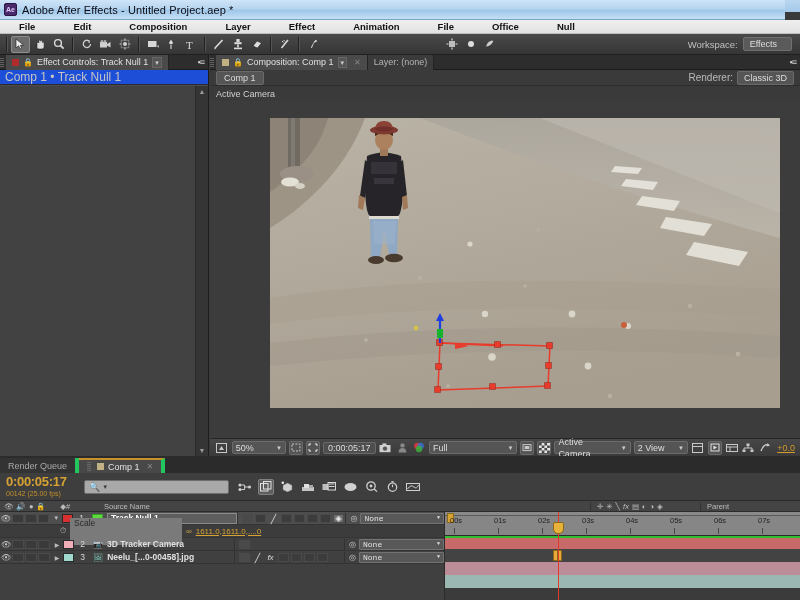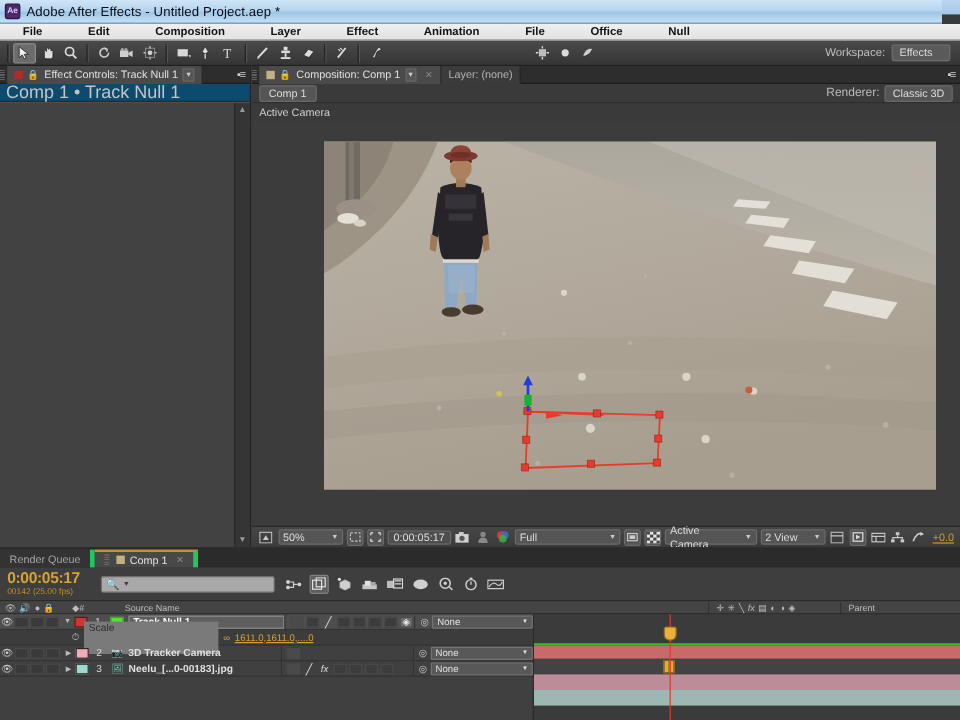--- a/index.html
+++ b/index.html
@@ -83,22 +83,22 @@
   .closeX{ font-size:8px; color:#888; margin-left:3px;}
   .menu-btn{ margin-left:auto; margin-right:4px; font-size:9px; color:#cfcfcf; letter-spacing:-1px;}
 
   
   .leftpanel{
     position:absolute; left:0; top:55px; width:209px; height:401px;
     background:#3f3f3f; border-right:1px solid #1e1e1e;
     display:flex; flex-direction:column;
   }
   .ec-breadcrumb{
-    height:15px; background:#0c4a6e; border-bottom:1px solid #2a2a2a;
-    font-size:15px; color:#c4c4c4; display:flex; align-items:center; padding-left:5px;
+    height:15px; background:#1d4ed8; border-bottom:1px solid #2a2a2a;
+    font-size:12px; color:#c4c4c4; display:flex; align-items:center; padding-left:5px;
   }
   .ec-body{ flex:1; background:#424242; position:relative; border-top:1px solid #4d4d4d;}
   .vscroll{
     position:absolute; right:0; top:0; width:13px; height:100%;
     background:#353535; border-left:1px solid #2a2a2a;
     display:flex; flex-direction:column; justify-content:space-between; align-items:center;
   }
   .vscroll .arw{ font-size:7px; color:#9a9a9a; padding:2px 0;}
 
   
@@ -197,21 +197,21 @@
     background:#5e5e5e; border:1px solid #8a8a8a; padding:0 3px; color:#fff;
     display:flex; align-items:center; height:11px; min-width:130px;
   }
   .greenchip{ width:11px; height:9px; background:#5cdc3c; border:1px solid #3aa228;}
   .switchcol{ width:110px; display:flex; align-items:center; gap:2px; padding-left:4px; border-left:1px solid #333; height:13px;}
   .sw{ width:11px; height:9px; border:1px solid #4a4a4a; background:#3c3c3c;}
   .parentcol{ width:100px; display:flex; align-items:center; gap:3px; padding-left:4px; border-left:1px solid #333;}
   .pick{ font-size:8px; color:#c8c8c8;}
   .psel{
     flex:1; background:#585858; border:1px solid #737373; height:11px;
-    display:flex; align-items:center; padding:0 3px; font-size:8px; color:#e0e0e0; border-radius:1px;
+    display:flex; align-items:center; padding:0 3px; font-size:8px; color:#e0e0e0; border-radius:1px;font-family:Liberation Mono, monospace;
   }
   .psel .dd{ margin-left:auto; font-size:5px;}
   .proprow{ height:13px; display:flex; align-items:center; background:#3c3c3c; border-bottom:1px solid #343434;}
   .proprow .stopw{ width:14px; text-align:center; font-size:8px; color:#c2c2c2; margin-left:56px;}
   .propname{ background:#7a7a7a; color:#2a2a2a; font-size:8.5px; padding:0 4px; height:27px; line-height:11px; min-width:112px;}
   .propval{ color:#d6a233; font-size:8px; text-decoration:underline; padding-left:4px;}
   .chain{ color:#c9a34a; font-size:8px; margin-left:4px;}
 
   
   .rows-right{ flex:1; position:relative; background:#3b3b3b;}
@@ -827,21 +827,21 @@
         <div class="row">
           <span class="eye">👁</span>
           <span class="cell"></span>
           <span class="cell"></span>
           <span class="cell"></span>
           <span class="tri">▶</span>
           <span class="lcolor" style="background:#9fd8cc"></span>
           <span class="lnum">3</span>
           <span class="lname">
             <span style="font-size:8px;color:#7fc9bb">🖼</span>
-            <span class="nm">Neelu_[...0-00183].jpg</span>
+            <span class="nm">Neelu_[...0-00458].jpg</span>
           </span>
           <span class="switchcol">
             <span class="sw" style="background:#4a4a4a"></span>
             <span class="sw" style="border:0;background:transparent;color:#ddd;font-size:9px;text-align:center">╱</span>
             <span class="sw" style="border:0;background:transparent;color:#ddd;font-size:8px;font-style:italic;text-align:center">fx</span>
             <span class="sw"></span>
             <span class="sw"></span>
             <span class="sw"></span>
             <span class="sw"></span>
           </span>
@@ -849,20 +849,42 @@
             <span class="pick">◎</span>
             <span class="psel">
               <span>None</span>
                 <span class="dd">▼</span>
             </span>
           </span>
         </div>
       </div>
 
       <div class="rows-right">
+        <div class="tl-ruler">
+          <div class="tl-workbar"></div>
+          <div class="wa-marker" style="left:2px"></div>
+
+          <div class="tlabel" style="left:5px">00s</div>
+          <div class="tlabel" style="left:49px">01s</div>
+          <div class="tlabel" style="left:93px">02s</div>
+          <div class="tlabel" style="left:137px">03s</div>
+          <div class="tlabel" style="left:181px">04s</div>
+          <div class="tlabel" style="left:225px">05s</div>
+          <div class="tlabel" style="left:269px">06s</div>
+          <div class="tlabel" style="left:313px">07s</div>
+
+          <div class="tick" style="left:9px"></div>
+          <div class="tick" style="left:53px"></div>
+          <div class="tick" style="left:97px"></div>
+          <div class="tick" style="left:141px"></div>
+          <div class="tick" style="left:185px"></div>
+          <div class="tick" style="left:229px"></div>
+          <div class="tick" style="left:273px"></div>
+          <div class="tick" style="left:317px"></div>
+        </div>
 
         <div class="trk" style="top:24px;left:0;width:100%;height:2px;background:#2fbf2f"></div>
         <div class="trk" style="top:26px;left:0;width:100%;height:11px;background:#c96a6a"></div>
         <div class="trk" style="top:37px;left:0;width:100%;height:13px;background:#434343">
           <div class="kf" style="left:108px;top:1px">
               <i></i>
               <i style="border:0"></i>
             </div>
         </div>
         <div class="trk" style="top:50px;left:0;width:100%;height:13px;background:#bc8c98"></div>

